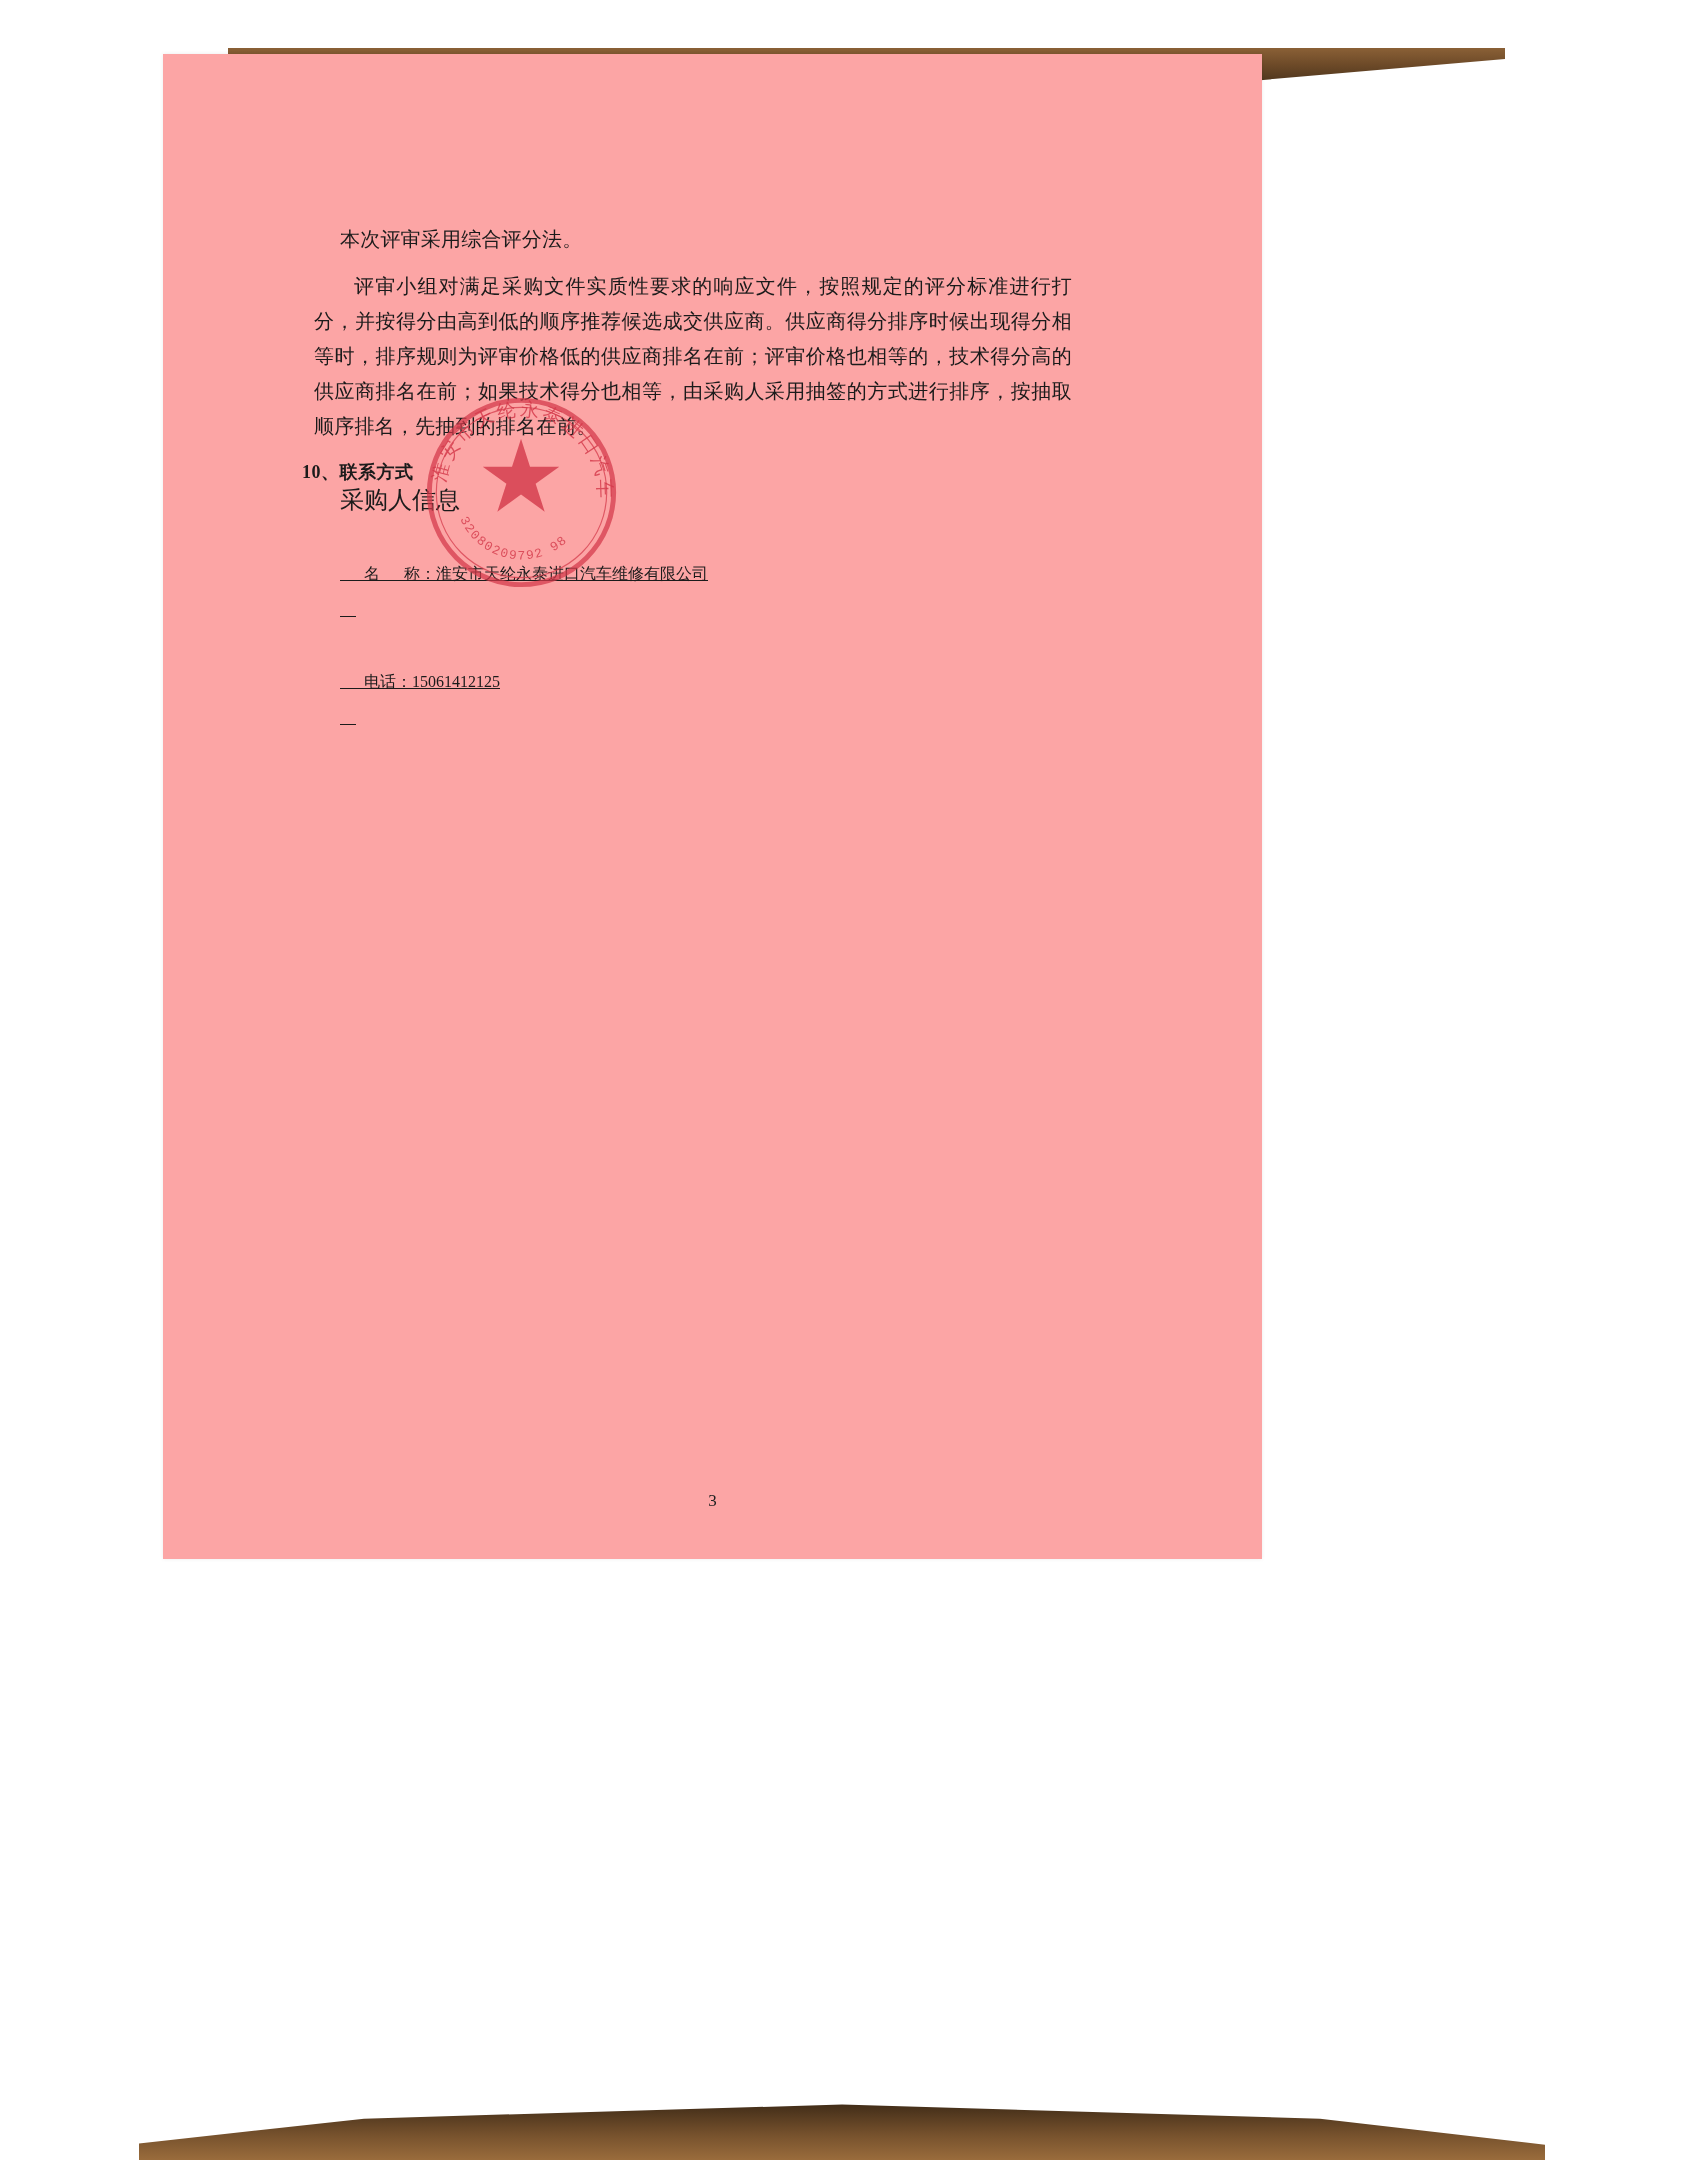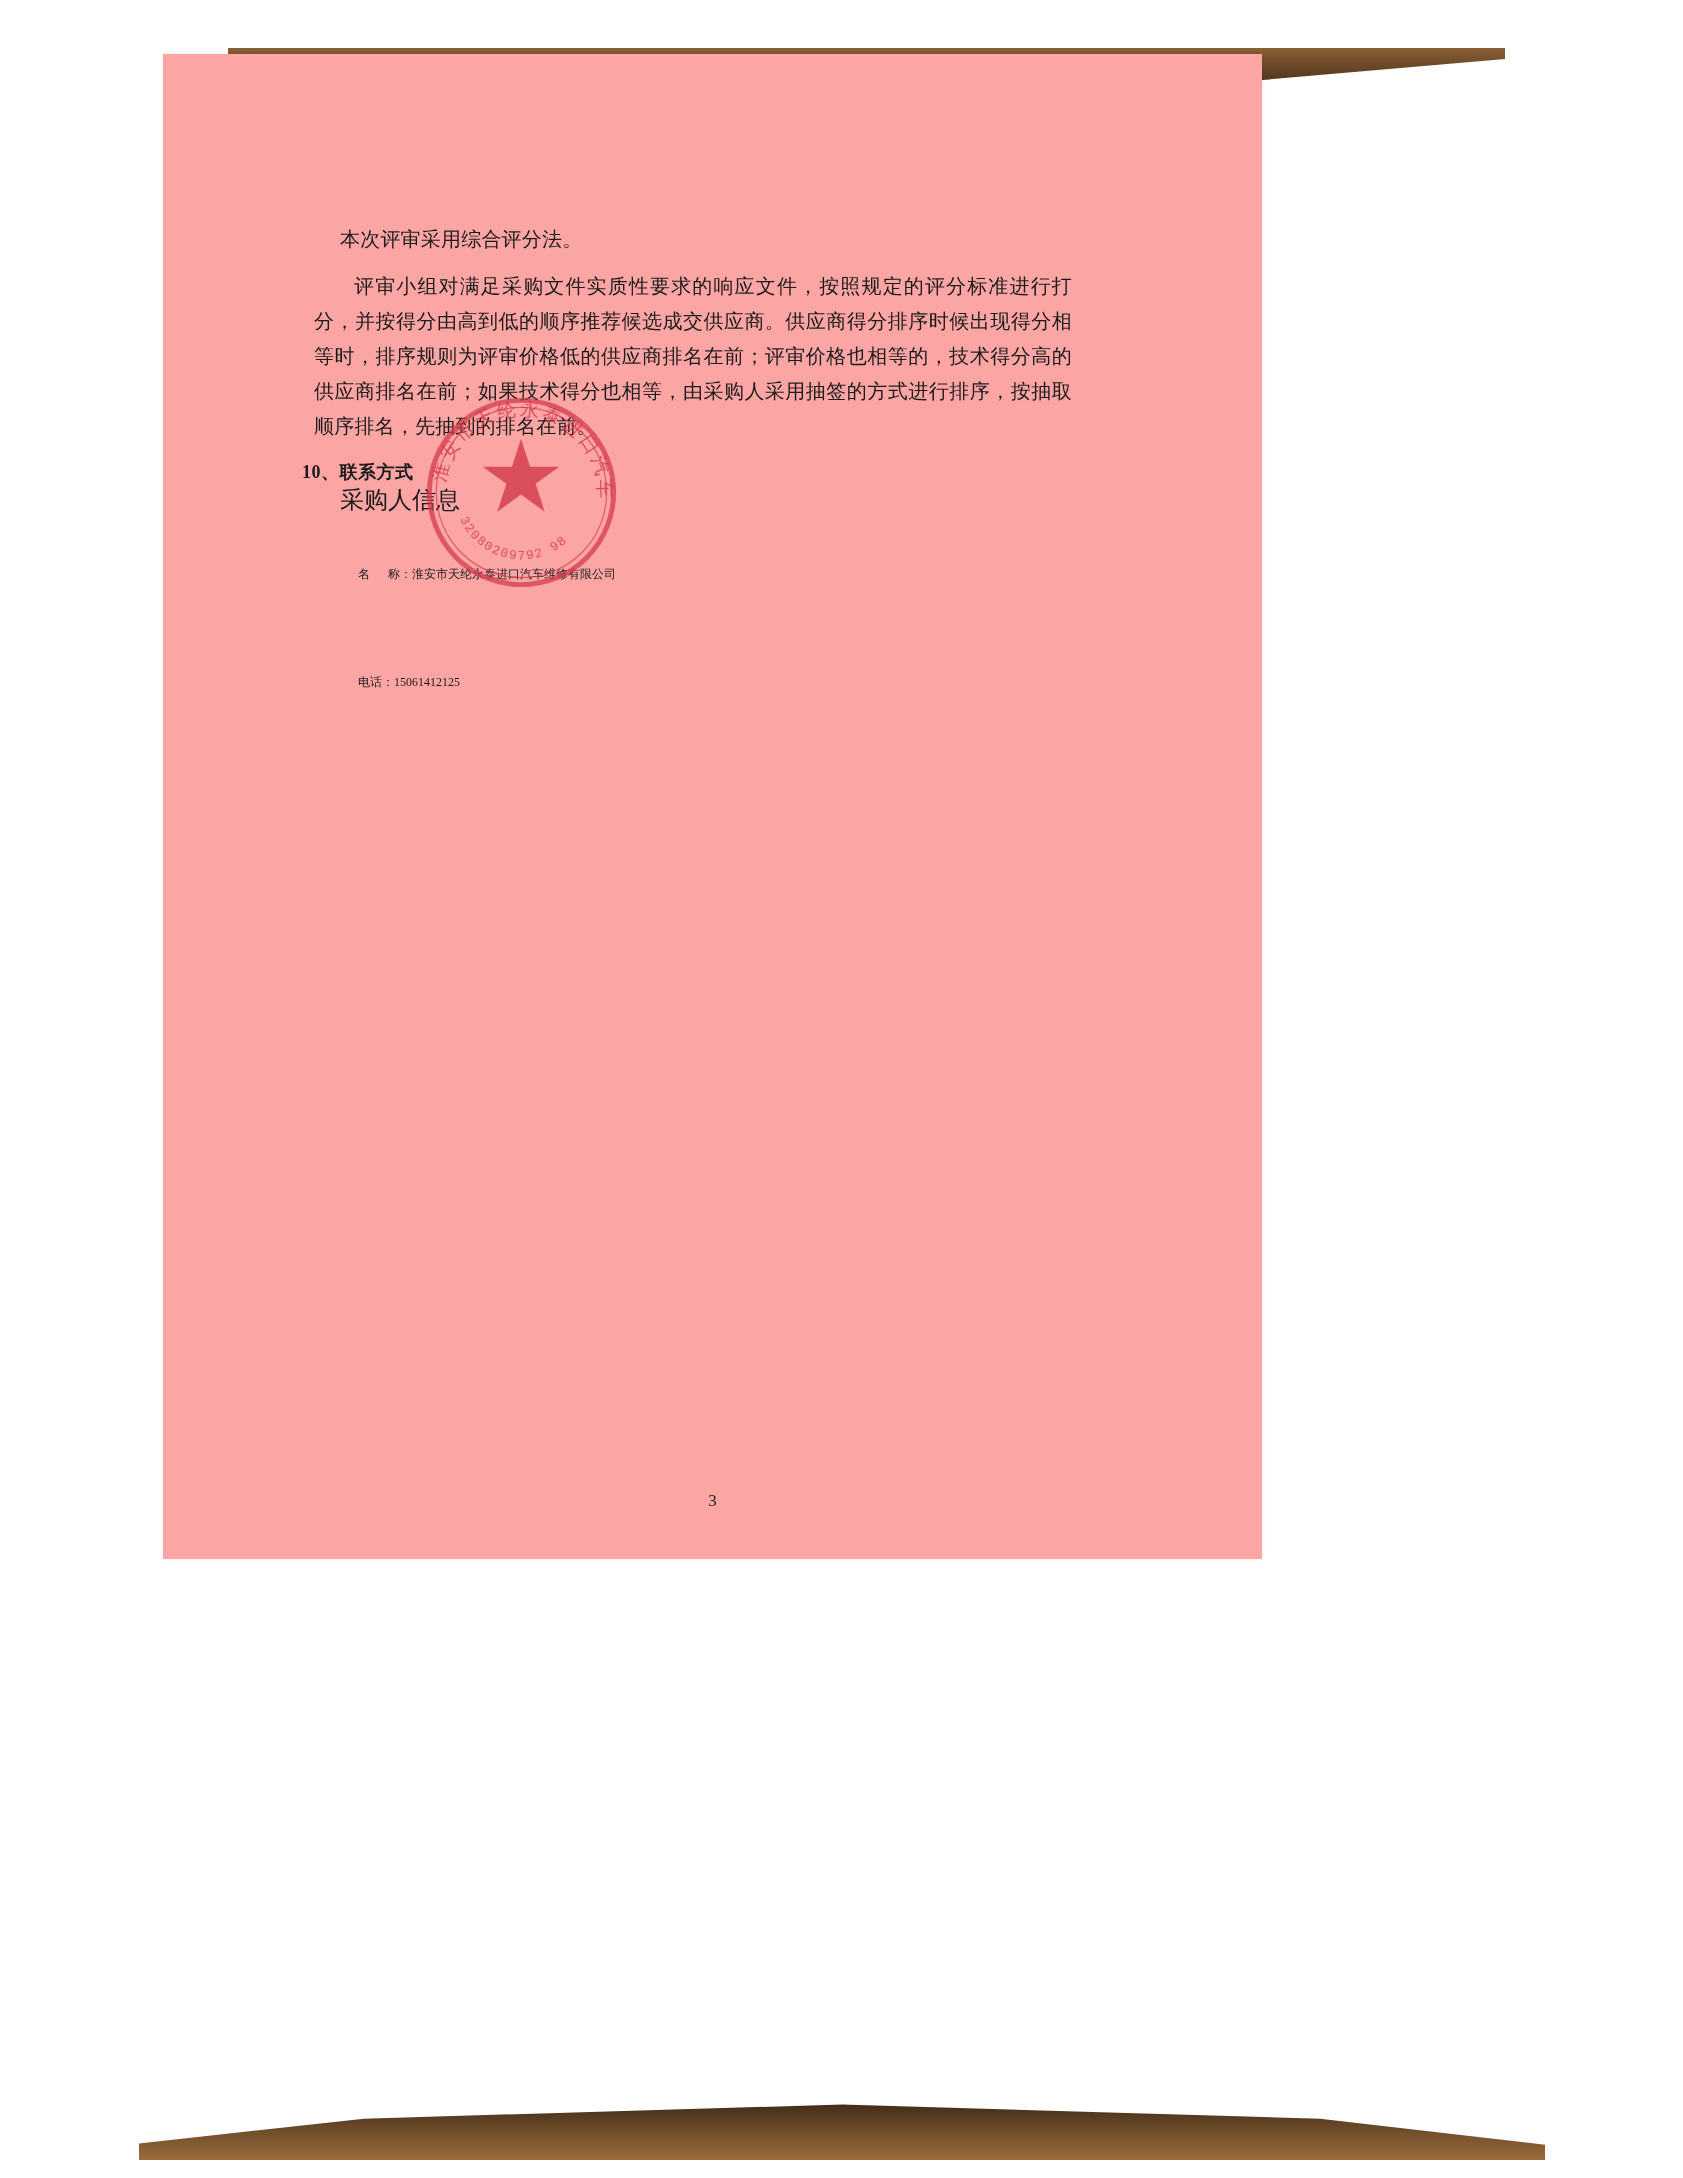--- a/index.html
+++ b/index.html
@@ -107,24 +107,25 @@
     letter-spacing: 0.5px;
   }
 
   .sub-label {
     font-size: 24px;
     padding-left: 38px;
     margin-bottom: 4px;
   }
 
   .field {
-    font-size: 12px;
+    font-size: 16px;
     padding-left: 38px;
     line-height: 36px;
     white-space: pre;
+    text-decoration: underline;
   }
 
   
   .page-no {
     position: absolute;
     left: 0;
     right: 0;
     bottom: 48px;
     text-align: center;
     font-size: 17px;

